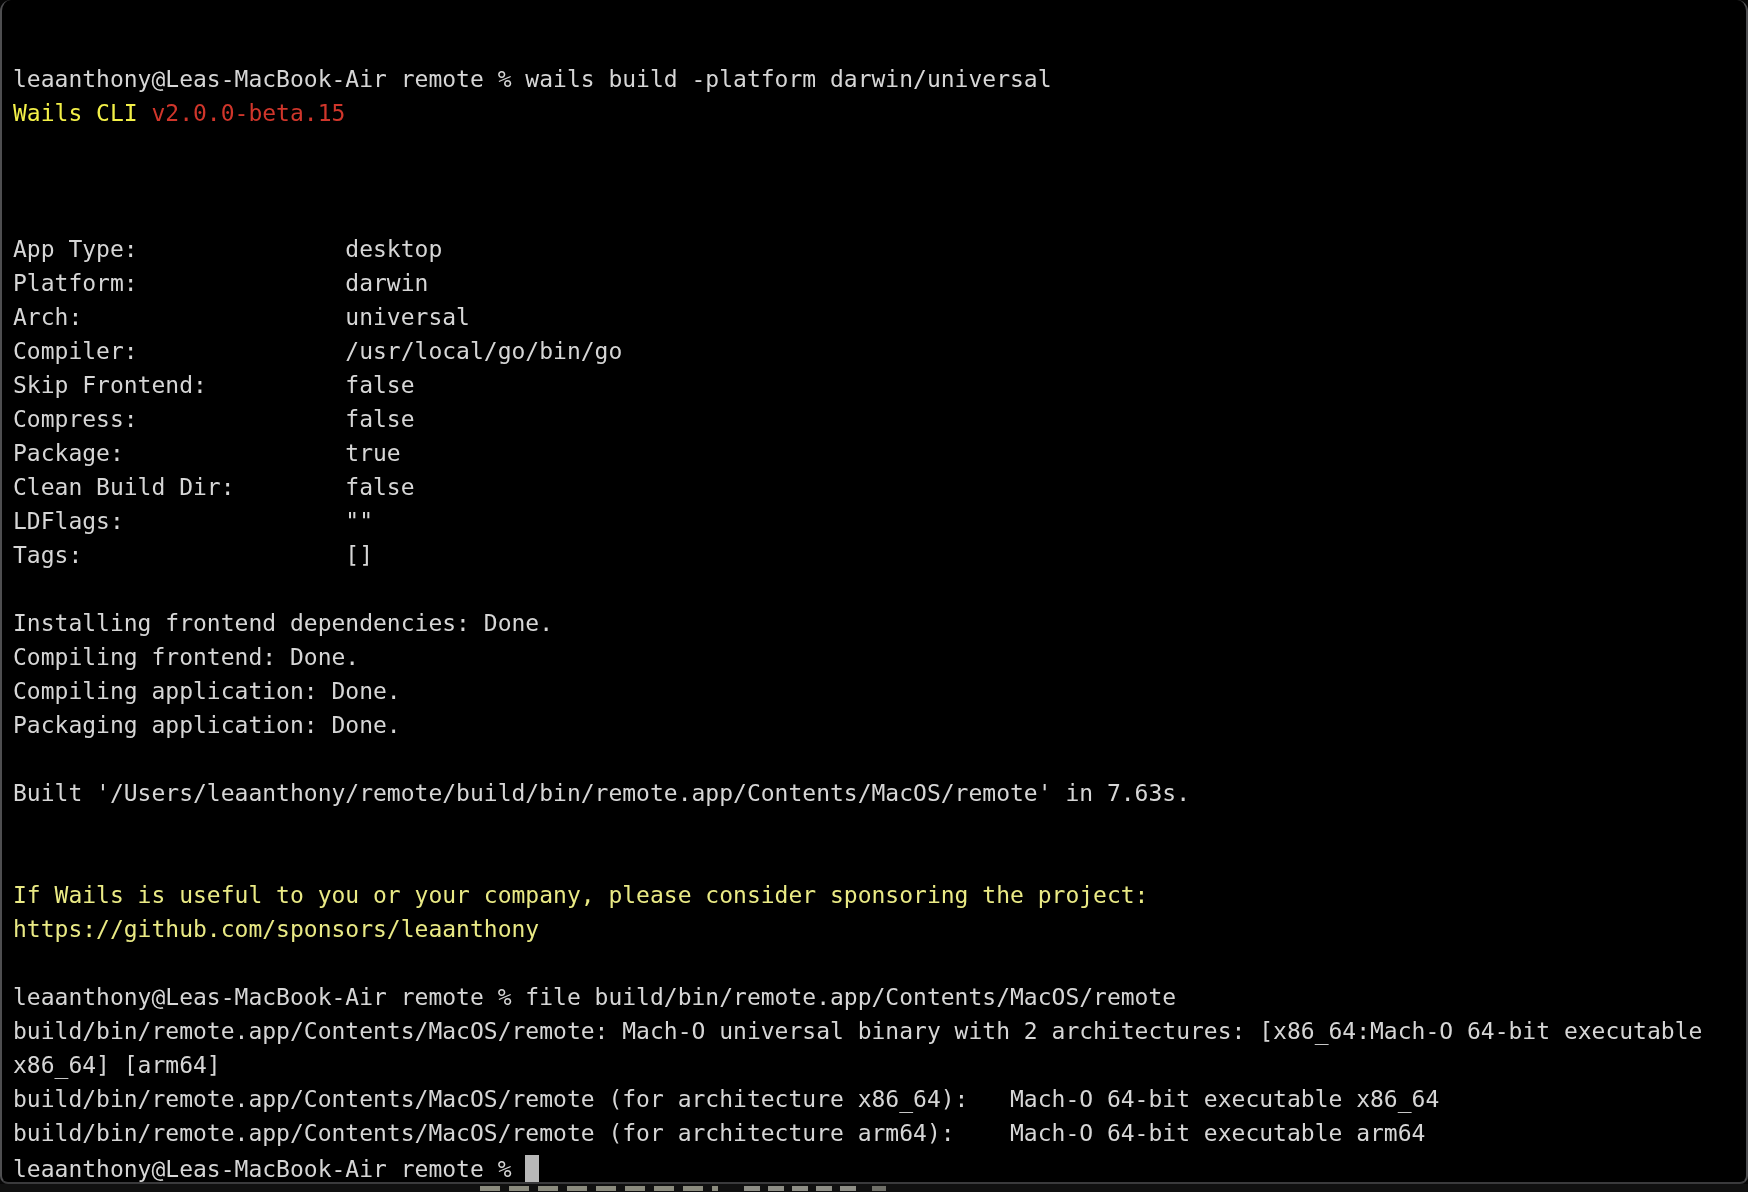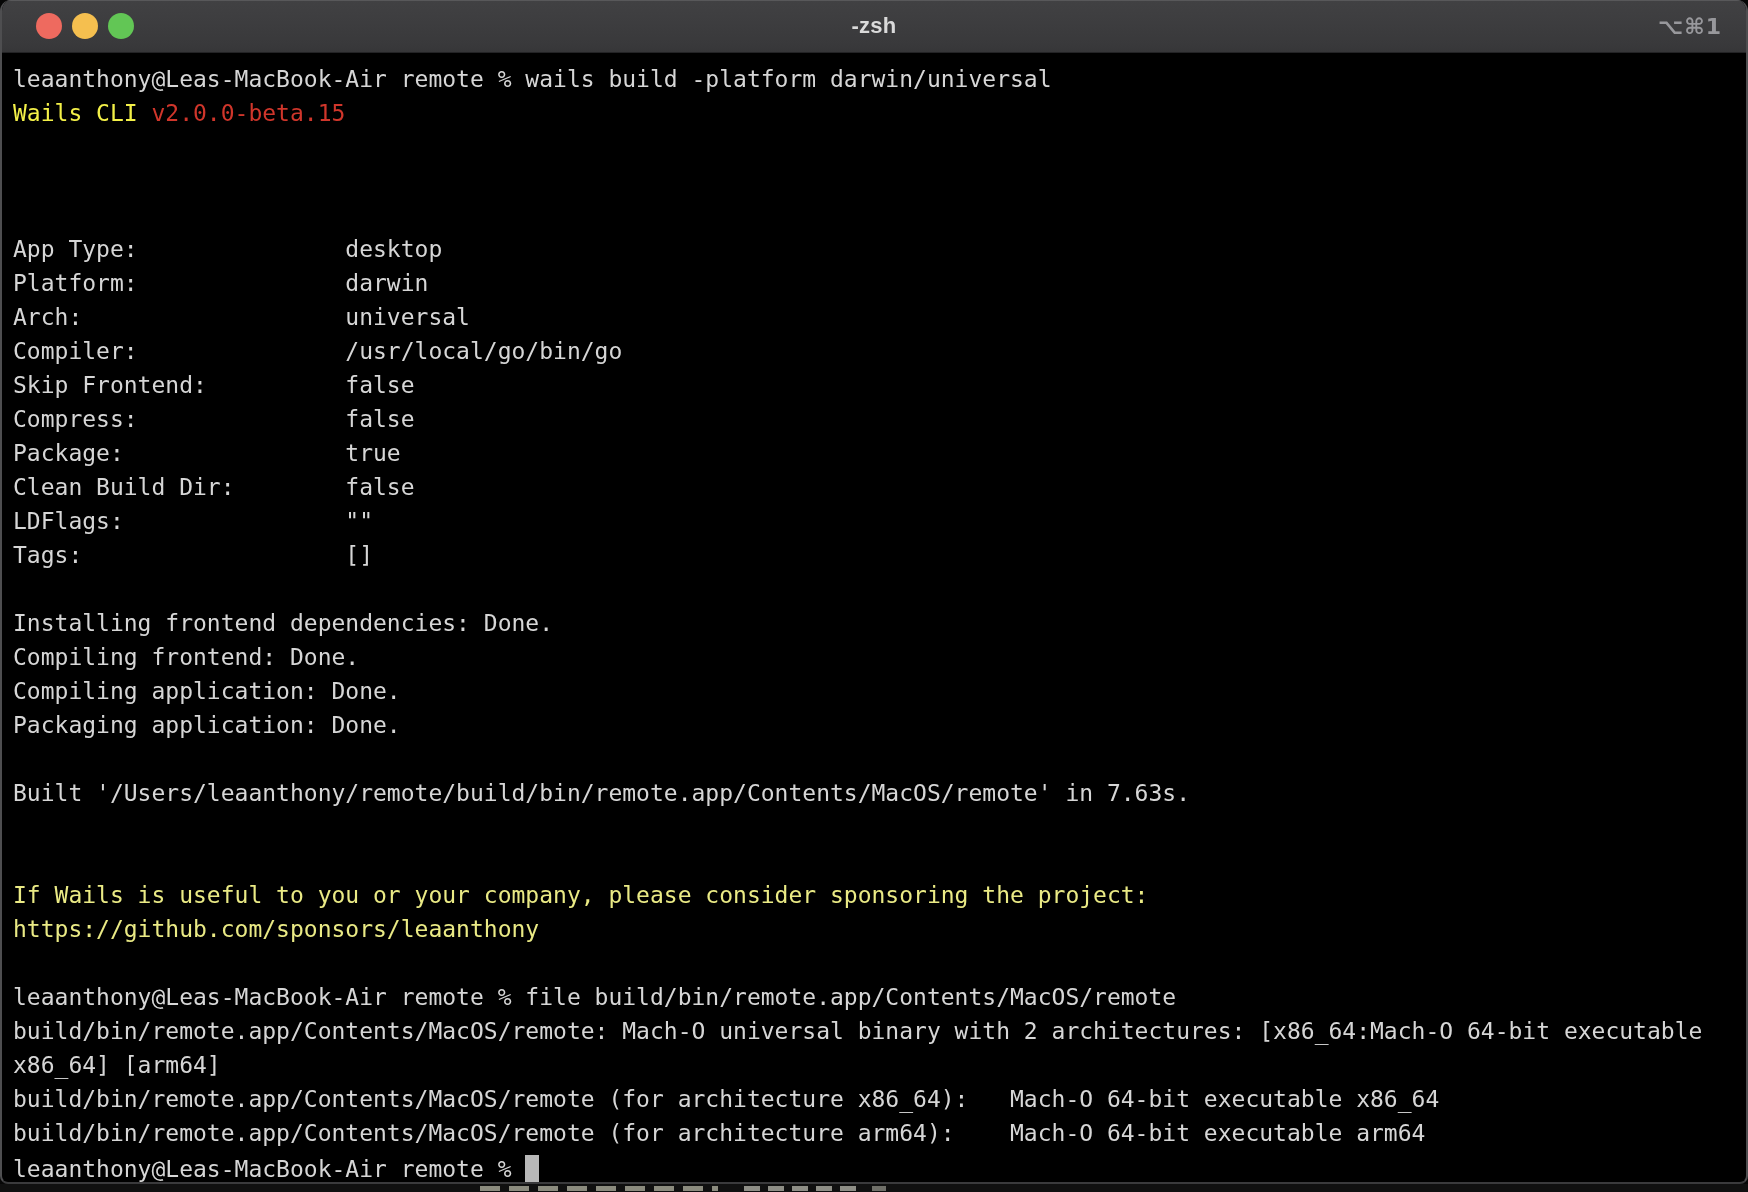--- a/index.html
+++ b/index.html
@@ -36,29 +36,20 @@
   .frag-a{left:480px;width:238px;
           background:repeating-linear-gradient(90deg,#8b8b7e 0 20px,transparent 20px 29px);}
   .frag-b{left:744px;width:118px;
           background:repeating-linear-gradient(90deg,#8e8e86 0 16px,transparent 16px 24px);}
   .frag-c{left:872px;width:14px;background:#6f6f68;}
 </style>
 </head>
 <body>
 
 <div class="window">
-  <div class="titlebar">
-    <div class="traffic">
-      <div class="light" id="tl-close" style="background: rgb(238, 106, 95);"></div>
-      <div class="light" id="tl-minimize" style="background: rgb(245, 191, 79);"></div>
-      <div class="light" id="tl-zoom" style="background: rgb(98, 198, 85);"></div>
-    </div>
-    <div class="title" id="win-title" style="color: rgb(218, 218, 218);">-zsh</div>
-    <div class="shortcut" id="win-shortcut" style="color: rgb(152, 152, 156);">⌥⌘1</div>
-  </div>
 
   <div class="screen" id="screen"><div class="t-line"><span style="color: rgb(214, 214, 214);">leaanthony@Leas-MacBook-Air remote % wails build -platform darwin/universal</span></div><div class="t-line"><span style="color: rgb(243, 240, 72);">Wails CLI </span><span style="color: rgb(208, 54, 43);">v2.0.0-beta.15</span></div><div class="t-line"></div><div class="t-line"></div><div class="t-line"></div><div class="t-line"><span style="color: rgb(214, 214, 214);">App Type:               desktop</span></div><div class="t-line"><span style="color: rgb(214, 214, 214);">Platform:               darwin</span></div><div class="t-line"><span style="color: rgb(214, 214, 214);">Arch:                   universal</span></div><div class="t-line"><span style="color: rgb(214, 214, 214);">Compiler:               /usr/local/go/bin/go</span></div><div class="t-line"><span style="color: rgb(214, 214, 214);">Skip Frontend:          false</span></div><div class="t-line"><span style="color: rgb(214, 214, 214);">Compress:               false</span></div><div class="t-line"><span style="color: rgb(214, 214, 214);">Package:                true</span></div><div class="t-line"><span style="color: rgb(214, 214, 214);">Clean Build Dir:        false</span></div><div class="t-line"><span style="color: rgb(214, 214, 214);">LDFlags:                ""</span></div><div class="t-line"><span style="color: rgb(214, 214, 214);">Tags:                   []</span></div><div class="t-line"></div><div class="t-line"><span style="color: rgb(214, 214, 214);">Installing frontend dependencies: Done.</span></div><div class="t-line"><span style="color: rgb(214, 214, 214);">Compiling frontend: Done.</span></div><div class="t-line"><span style="color: rgb(214, 214, 214);">Compiling application: Done.</span></div><div class="t-line"><span style="color: rgb(214, 214, 214);">Packaging application: Done.</span></div><div class="t-line"></div><div class="t-line"><span style="color: rgb(214, 214, 214);">Built '/Users/leaanthony/remote/build/bin/remote.app/Contents/MacOS/remote' in 7.63s.</span></div><div class="t-line"></div><div class="t-line"></div><div class="t-line"><span style="color: rgb(234, 234, 133);">If Wails is useful to you or your company, please consider sponsoring the project:</span></div><div class="t-line"><span style="color: rgb(234, 234, 133);">https://github.com/sponsors/leaanthony</span></div><div class="t-line"></div><div class="t-line"><span style="color: rgb(214, 214, 214);">leaanthony@Leas-MacBook-Air remote % file build/bin/remote.app/Contents/MacOS/remote</span></div><div class="t-line"><span style="color: rgb(214, 214, 214);">build/bin/remote.app/Contents/MacOS/remote: Mach-O universal binary with 2 architectures: [x86_64:Mach-O 64-bit executable</span></div><div class="t-line"><span style="color: rgb(214, 214, 214);">x86_64] [arm64]</span></div><div class="t-line"><span style="color: rgb(214, 214, 214);">build/bin/remote.app/Contents/MacOS/remote (for architecture x86_64):   Mach-O 64-bit executable x86_64</span></div><div class="t-line"><span style="color: rgb(214, 214, 214);">build/bin/remote.app/Contents/MacOS/remote (for architecture arm64):    Mach-O 64-bit executable arm64</span></div><div class="t-line"><span style="color: rgb(214, 214, 214);">leaanthony@Leas-MacBook-Air remote % </span><span class="cursor" style="background: rgb(184, 184, 184);"></span></div></div>
 </div>
 
 <div class="peek-strip">
   <div class="peek-frag frag-a"></div>
   <div class="peek-frag frag-b"></div>
   <div class="peek-frag frag-c"></div>
 </div>
 

